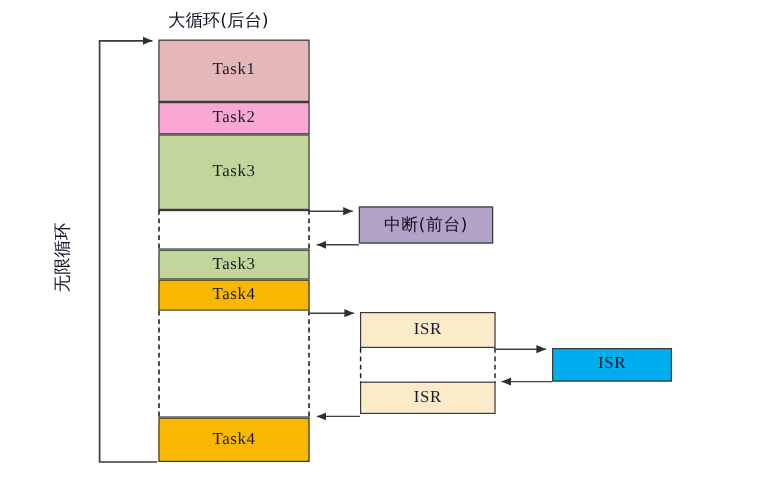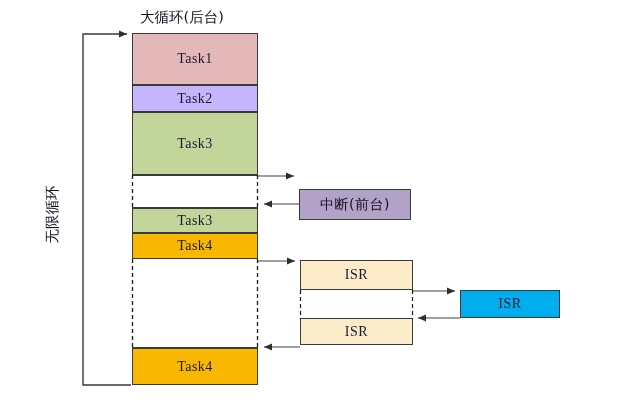--- a/index.html
+++ b/index.html
@@ -71,21 +71,21 @@
 
   <div class="label" style="left:140px; top:8px;">大循环(后台)</div>
 
   <div class="rot-label" style="left:52px; top:205px; width:70px; text-align:center; margin-left:-35px;">无限循环</div>
 
 
   <div class="box" style="left:132px; top:33px; width:126px; height:52px; background:#e4b8b8;">
     <span>Task1</span>
   </div>
 
-  <div class="box" style="left:132px; top:85px; width:126px; height:27px; background:#c4b5fd;">
+  <div class="box" style="left:132px; top:85px; width:126px; height:27px; background:#f9a8d4;">
     <span>Task2</span>
   </div>
 
   <div class="box" style="left:132px; top:112px; width:126px; height:63px; background:#c2d69b;">
     <span>Task3</span>
   </div>
 
   <div class="box" style="left:132px; top:175px; width:126px; height:33px; background:#ffffff; border-left:none; border-right:none;">
     <span></span>
   </div>
@@ -99,21 +99,21 @@
   </div>
 
   <div class="box" style="left:132px; top:259px; width:126px; height:89px; background:#ffffff; border-left:none; border-right:none; border-top:none;">
     <span></span>
   </div>
 
   <div class="box" style="left:132px; top:348px; width:126px; height:37px; background:#f8b700;">
     <span>Task4</span>
   </div>
 
-  <div class="box cjk" style="left:299px; top:172px; width:112px; height:31px; background:#b3a2c7;margin-top:17px;">
+  <div class="box cjk" style="left:299px; top:172px; width:112px; height:31px; background:#b3a2c7;">
     <span>中断(前台)</span>
   </div>
 
   <div class="box" style="left:300px; top:260px; width:113px; height:30px; background:#fcebc8;">
     <span>ISR</span>
   </div>
 
   <div class="box" style="left:300px; top:318px; width:113px; height:27px; background:#fcebc8;">
     <span>ISR</span>
   </div>

